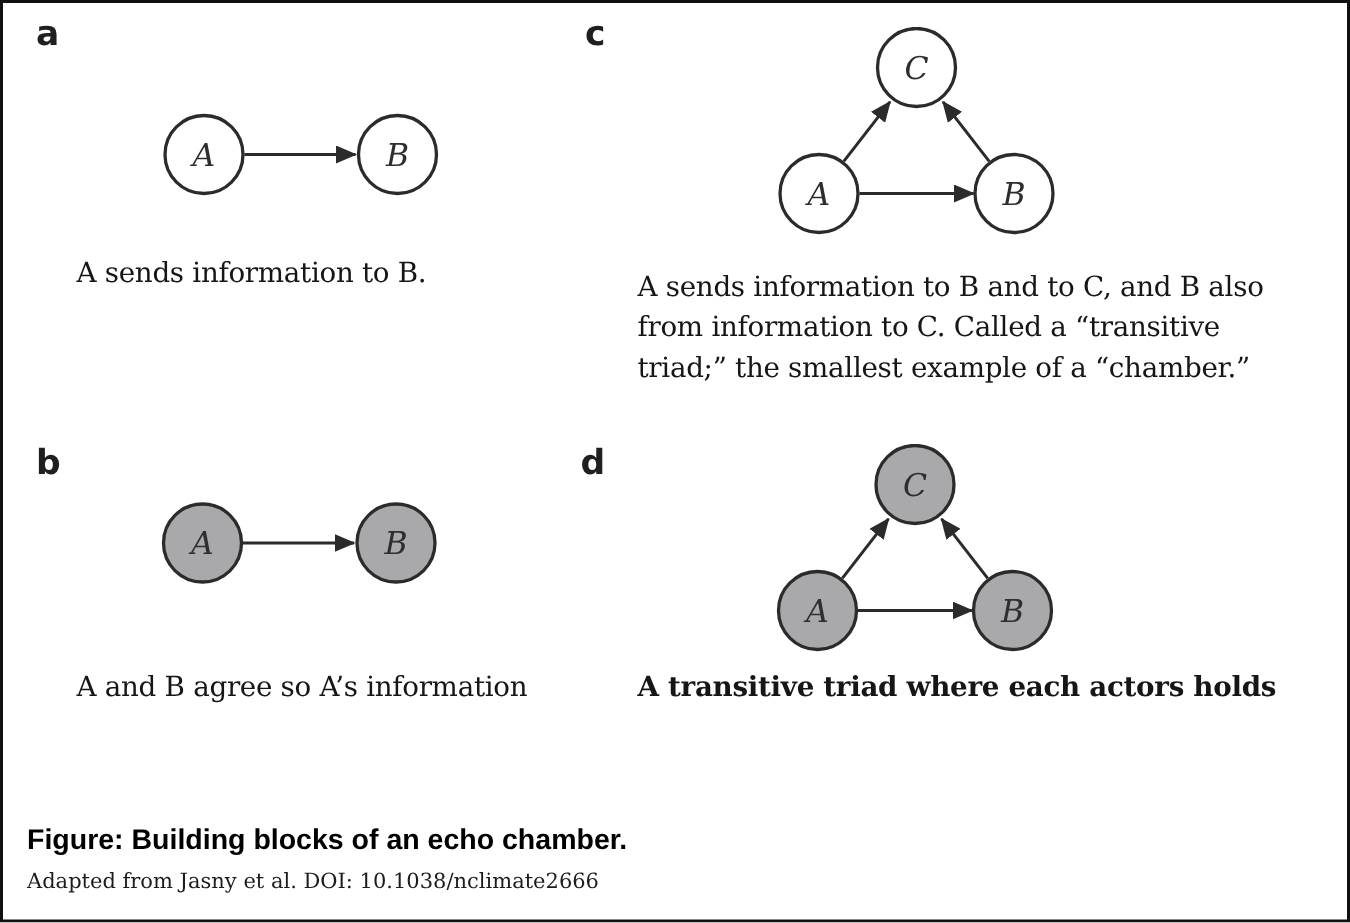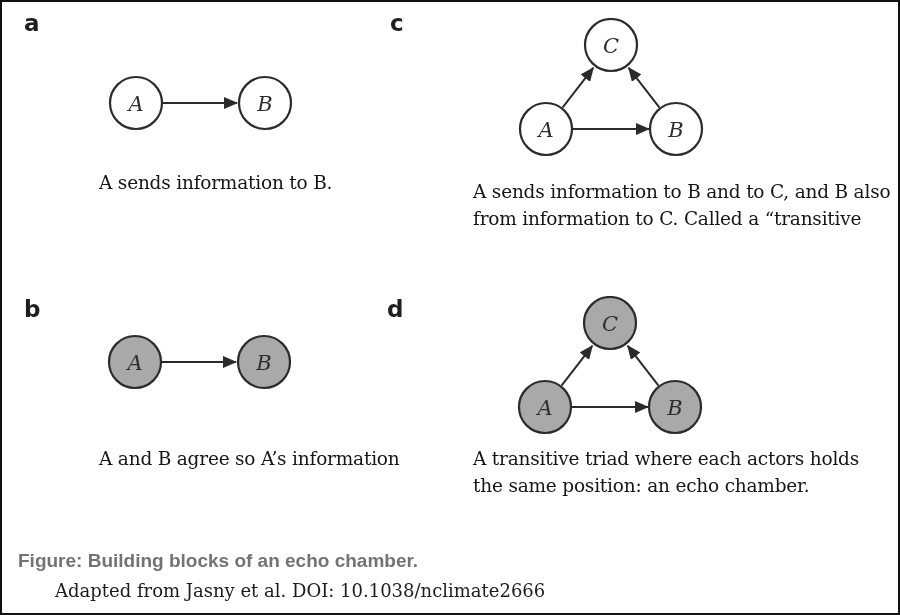--- a/index.html
+++ b/index.html
@@ -22,46 +22,44 @@
     color:#1f1f1f;
   }
   .diagram{position:absolute;}
   .caption{
     position:absolute;
     font-size:18.5px;
     line-height:27px;
     letter-spacing:-0.2px;
     color:#161616;
     white-space:nowrap;
-    margin-left:48px;
   }
   .node{stroke:#2b2b2b;stroke-width:2.2px;}
   .node.open{fill:#ffffff;}
   .node.shaded{fill:#a9a9ac;}
   .edge{stroke:#2b2b2b;stroke-width:2px;fill:none;}
   .node-text{
     font-family:"DejaVu Serif", serif;
     font-style:italic;
     font-size:21px;
     fill:#2e2e2e;
   }
   .fig-title{
     position:absolute;
     left:16px;top:548px;
     font-family:"Liberation Sans","DejaVu Sans",sans-serif;
     font-weight:700;
     font-size:19px;
-    color:#737373;
+    color:#000000;
   }
   .fig-source{
     position:absolute;
     left:16px;top:578px;
-    font-size:18px;
+    font-size:14px;
     color:#1c1c1c;
-    margin-left:37px;
   }
 </style>
 </head>
 <body>
 
 <div class="frame">
 
   <div class="panel-label" style="left:22px;top:10px;">a</div>
   <svg class="diagram" style="left:99px;top:65px;" width="200" height="72" viewBox="0 0 200 72">
     <defs>
@@ -92,20 +90,21 @@
     <circle class="node open" cx="95" cy="27" r="26"></circle>
     <circle class="node open" cx="30" cy="111" r="26"></circle>
     <circle class="node open" cx="160" cy="111" r="26"></circle>
     <text class="node-text" x="95" y="34.5" text-anchor="middle">C</text>
     <text class="node-text" x="30" y="118.5" text-anchor="middle">A</text>
     <text class="node-text" x="160" y="118.5" text-anchor="middle">B</text>
   </svg>
   <div class="caption" style="left:423px;top:176px;">
     <div>A sends information to B and to C, and B also</div>
     <div>from information to C. Called a “transitive</div>
+    <div>triad;” the smallest example of a “chamber.”</div>
   </div>
 
   <div class="panel-label" style="left:22px;top:296px;">b</div>
   <svg class="diagram" style="left:98px;top:324px;" width="200" height="72" viewBox="0 0 200 72">
     <defs>
       <marker id="arrow-b" markerUnits="userSpaceOnUse" markerWidth="14" markerHeight="12" refX="13" refY="6" orient="auto">
         <path d="M0,0 L14,6 L0,12 Z" fill="#2b2b2b"></path>
       </marker>
     </defs>
     <line class="edge" x1="62" y1="36" x2="136" y2="36" marker-end="url(#arrow-b)"></line>
@@ -128,21 +127,20 @@
     <line class="edge" x1="57" y1="111" x2="133" y2="111" marker-end="url(#arrow-d)"></line>
     <line class="edge" x1="46.5" y1="89.6" x2="77.3" y2="49.9" marker-end="url(#arrow-d)"></line>
     <line class="edge" x1="143.5" y1="89.6" x2="112.7" y2="49.9" marker-end="url(#arrow-d)"></line>
     <circle class="node shaded" cx="95" cy="27" r="26"></circle>
     <circle class="node shaded" cx="30" cy="111" r="26"></circle>
     <circle class="node shaded" cx="160" cy="111" r="26"></circle>
     <text class="node-text" x="95" y="34.5" text-anchor="middle">C</text>
     <text class="node-text" x="30" y="118.5" text-anchor="middle">A</text>
     <text class="node-text" x="160" y="118.5" text-anchor="middle">B</text>
   </svg>
-  <div class="caption" style="left:423px;top:443px;">
+  <div class="caption" style="left:423px;top:443px;font-weight:bold;">
     <div>A transitive triad where each actors holds</div>
-    <div>the same position: an echo chamber.</div>
   </div>
 
   <div class="fig-title">Figure: Building blocks of an echo chamber.</div>
   <div class="fig-source">Adapted from Jasny et al. DOI: 10.1038/nclimate2666</div>
 
 </div>
 
 </body></html>

